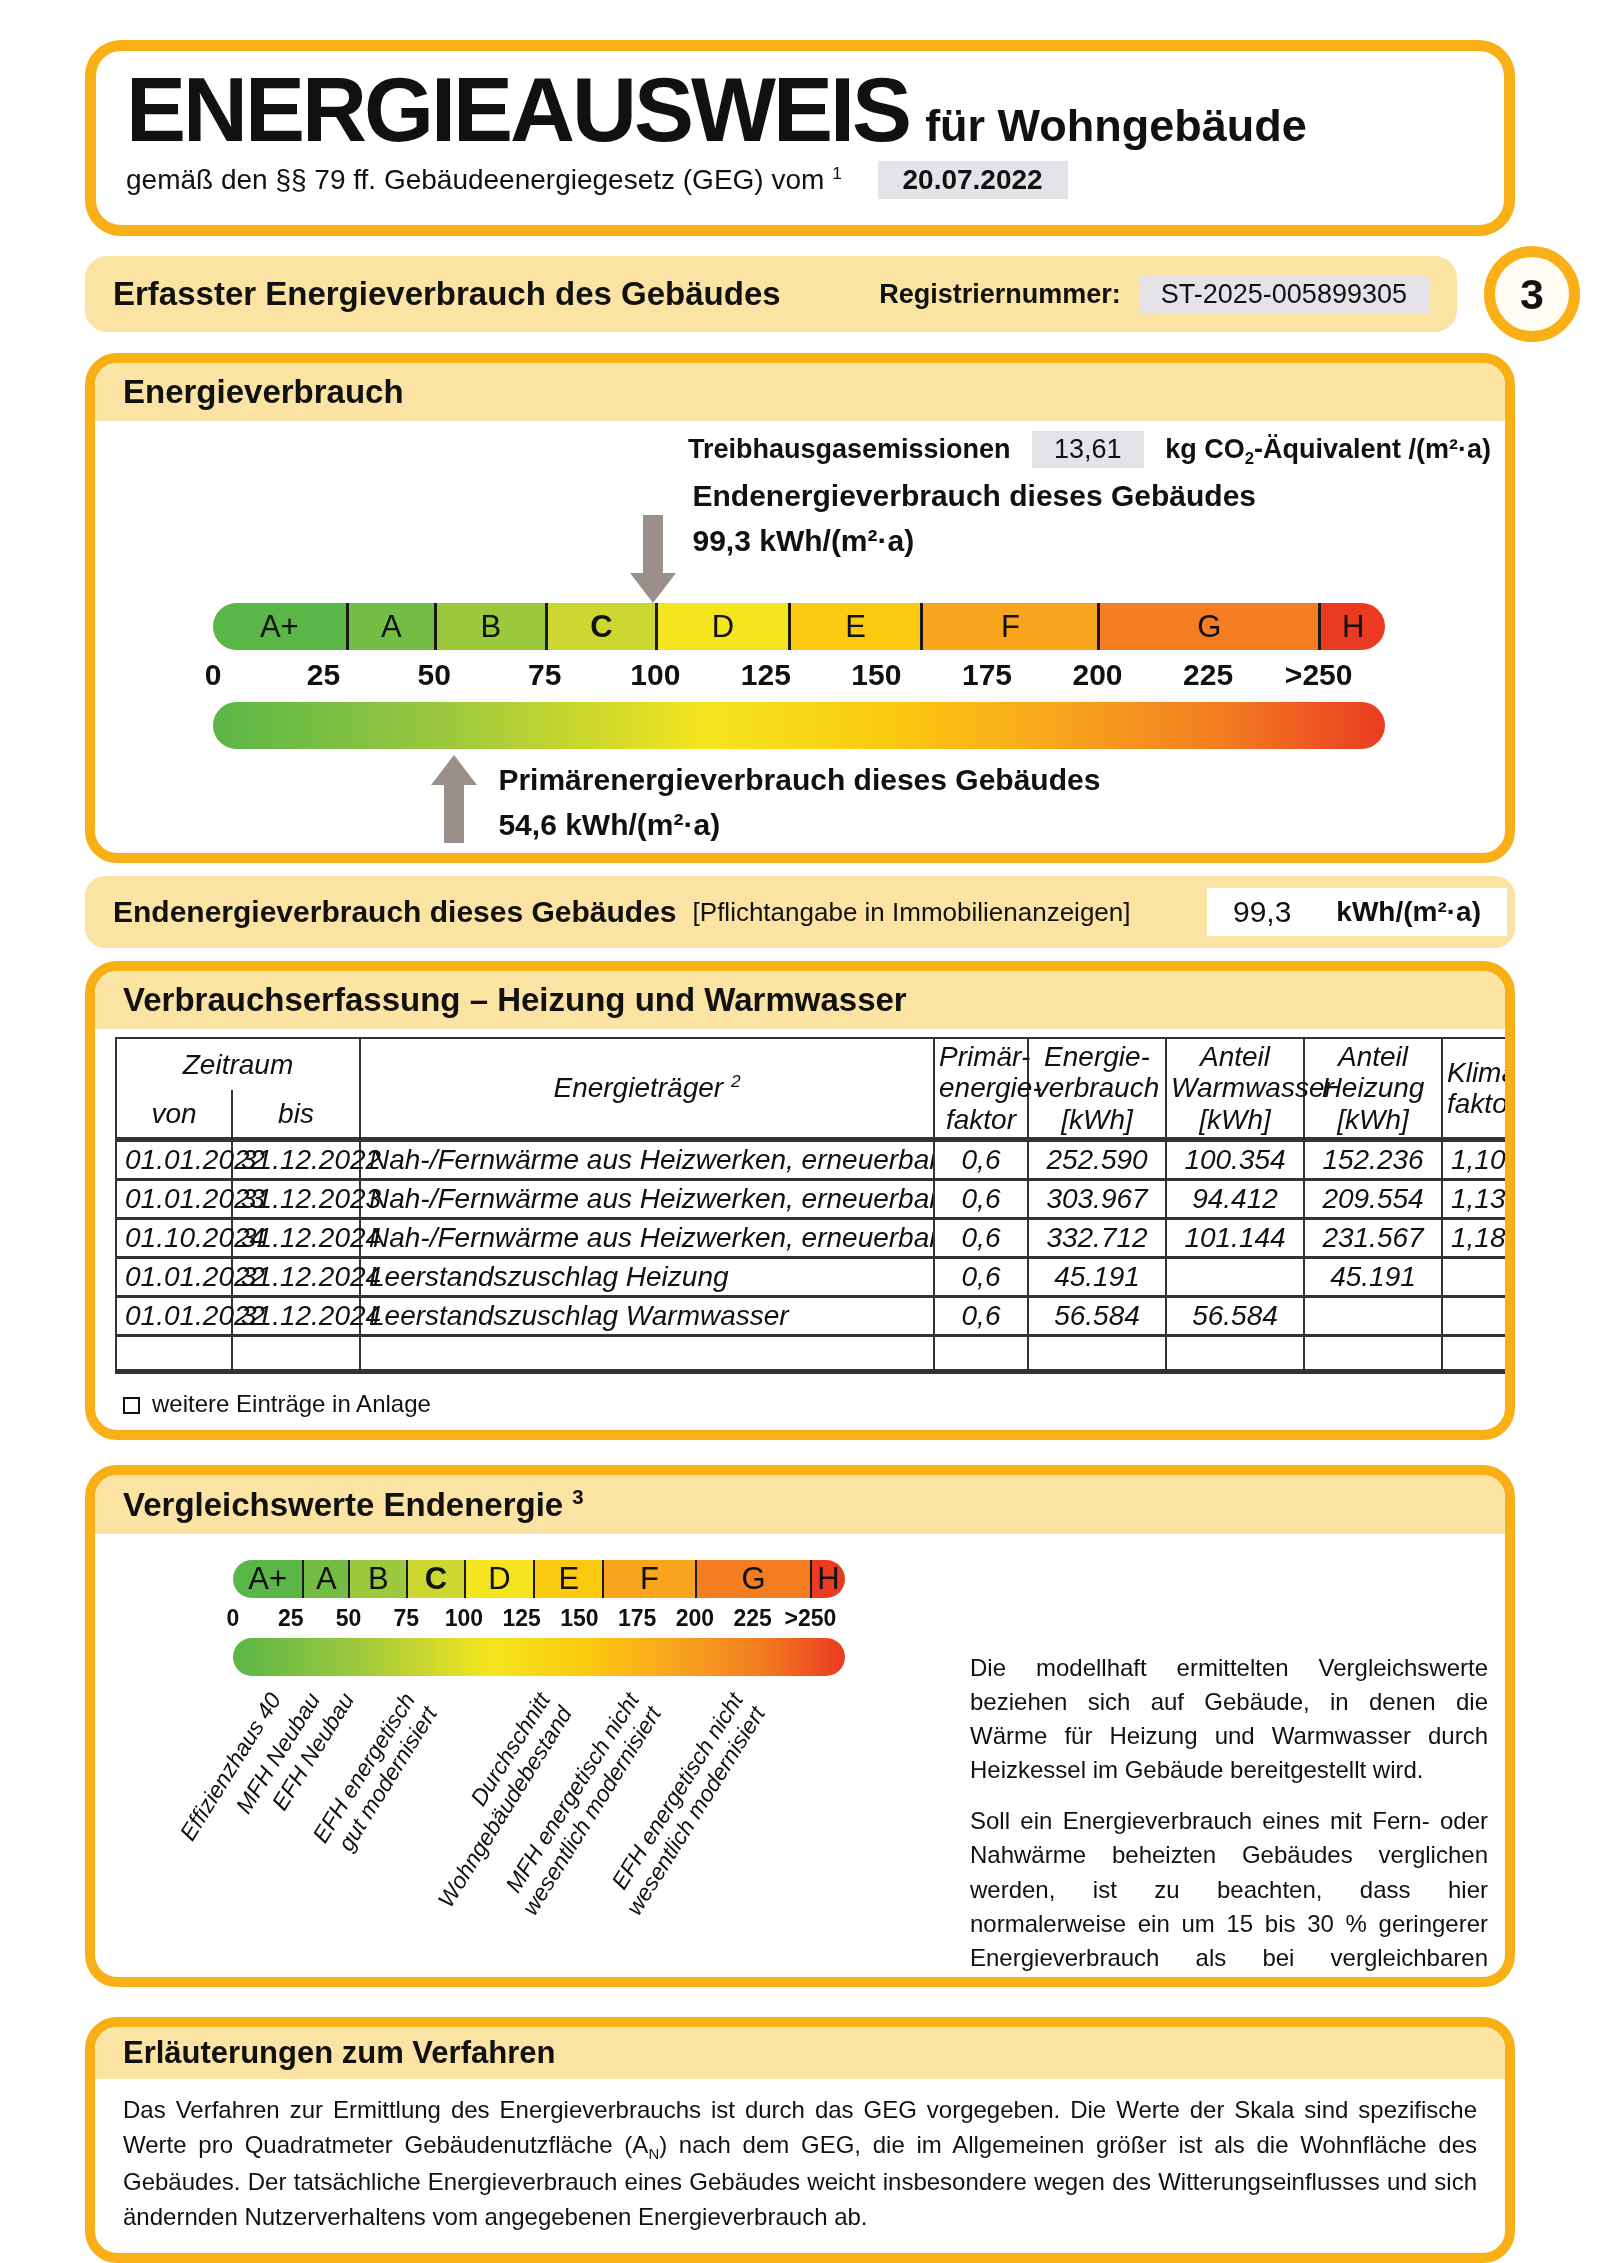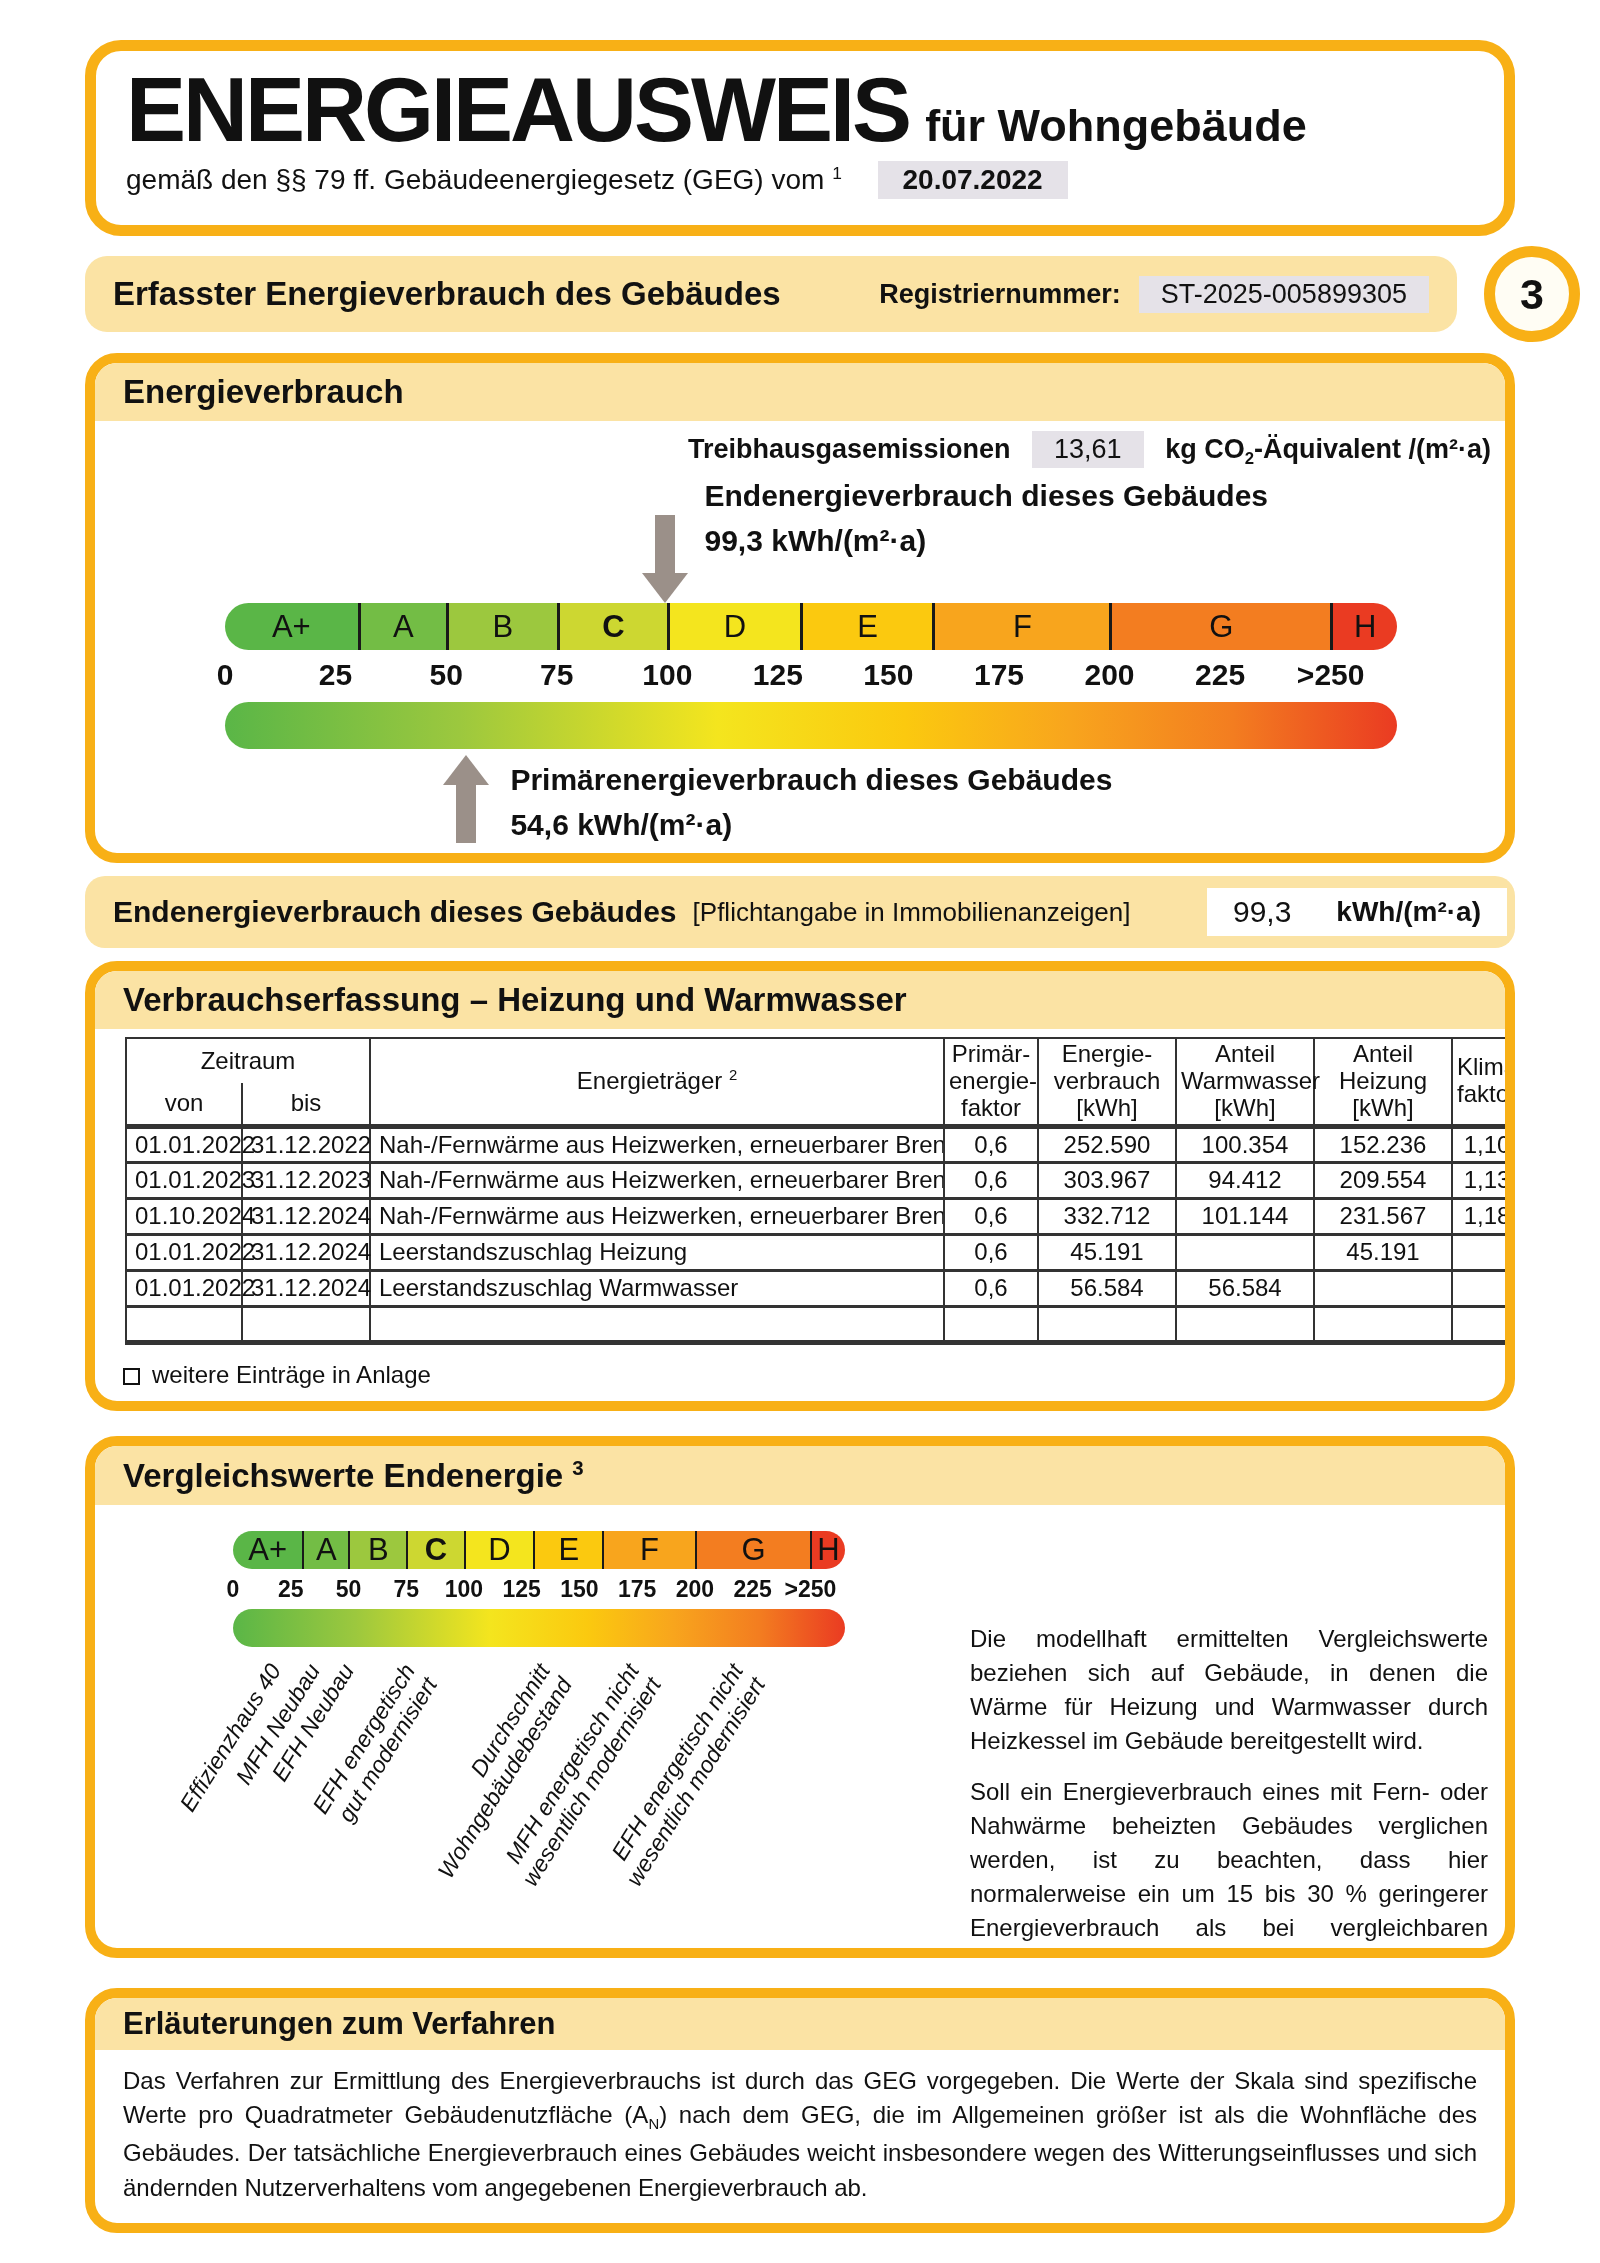--- a/index.html
+++ b/index.html
@@ -26,21 +26,21 @@
   .sb-title{font-size:33px;font-weight:bold;}
   .sb-reg{font-size:27px;font-weight:bold;margin-left:auto;}
   .sb-chip{margin-left:18px;font-size:27px;min-width:280px;text-align:center;}
   .page-circle{position:absolute;left:1399px;top:-10px;width:96px;height:96px;border-radius:50%;border:11px solid var(--frame);background:#FFFDF4;display:flex;align-items:center;justify-content:center;font-size:43px;font-weight:bold;}
 
   
   .panel{margin:0 85px;border:10px solid var(--frame);border-radius:32px;overflow:hidden;background:#fff;}
   .panel-head{background:var(--band);padding:10px 28px;font-size:33px;font-weight:bold;}
 
   
-  .energy-body{padding:0 0 4px 12px;}
+  .energy-body{padding:0 0 4px 0;}
   .ghg-line{text-align:right;padding-right:14px;margin-top:10px;font-size:27px;font-weight:bold;height:40px;}
   .ghg-line .chip{font-weight:normal;margin:0 14px;min-width:110px;text-align:center;}
   .scale-wrap{margin-left:118px;width:1172px;position:relative;}
   .end-zone{position:relative;height:128px;margin-top:4px;}
   .arrow-down{position:absolute;bottom:0;transform:translateX(-50%);display:flex;flex-direction:column;align-items:center;}
   .arrow-down .shaft{width:20px;height:58px;background:var(--arrow);}
   .arrow-down .head{width:0;height:0;border-left:23px solid transparent;border-right:23px solid transparent;border-top:30px solid var(--arrow);}
   .arrow-up{position:absolute;top:6px;transform:translateX(-50%);display:flex;flex-direction:column;align-items:center;}
   .arrow-up .head{width:0;height:0;border-left:23px solid transparent;border-right:23px solid transparent;border-bottom:30px solid var(--arrow);}
   .arrow-up .shaft{width:20px;height:58px;background:var(--arrow);}
@@ -57,21 +57,21 @@
   
   .final-row{margin:13px 85px 0;height:72px;background:var(--band);border-radius:20px;display:flex;align-items:center;padding:0 8px 0 28px;}
   .fr-label{font-size:30px;font-weight:bold;}
   .fr-note{font-size:26px;margin-left:16px;}
   .fr-box{margin-left:auto;width:300px;height:48px;background:#fff;display:flex;align-items:center;justify-content:space-between;padding:0 26px;}
   .fr-value{font-size:30px;}
   .fr-unit{font-size:28px;font-weight:bold;}
 
   
   .cons-body{padding:8px 10px 8px 10px;}
-  table.cons{margin-left:20px;width:1396px;table-layout:fixed;border-collapse:collapse;font-size:24px;}
+  table.cons{margin-left:10px;width:1396px;table-layout:fixed;border-collapse:collapse;font-size:28px;font-style:italic;}
   table.cons th,table.cons td{border:2px solid var(--tline);}
   table.cons th{font-weight:normal;padding:2px 4px;line-height:1.12;white-space:pre-line;vertical-align:middle;}
   table.cons thead tr:first-child th{height:44px;}
   table.cons thead tr:last-child th{height:42px;}
   .th-zeitraum{border-bottom:0 !important;}
   .th-vonbis{border-top:0 !important;}
   table.cons thead th{border-bottom-width:5px;}
   table.cons td{height:36px;padding:2px 8px;border-top-width:3px;border-bottom-width:3px;}
   table.cons tbody tr:last-child td{border-bottom-width:5px;}
   td.c-date{text-align:center;}

